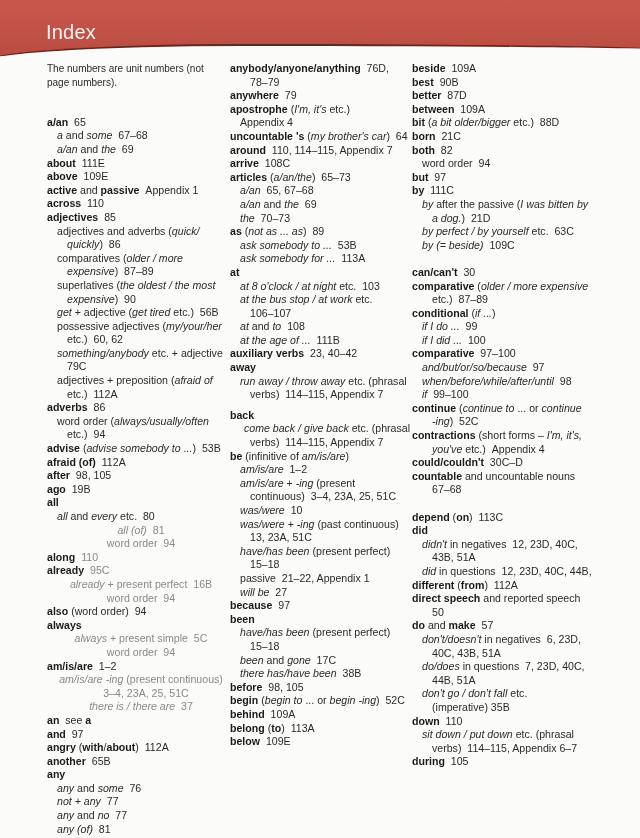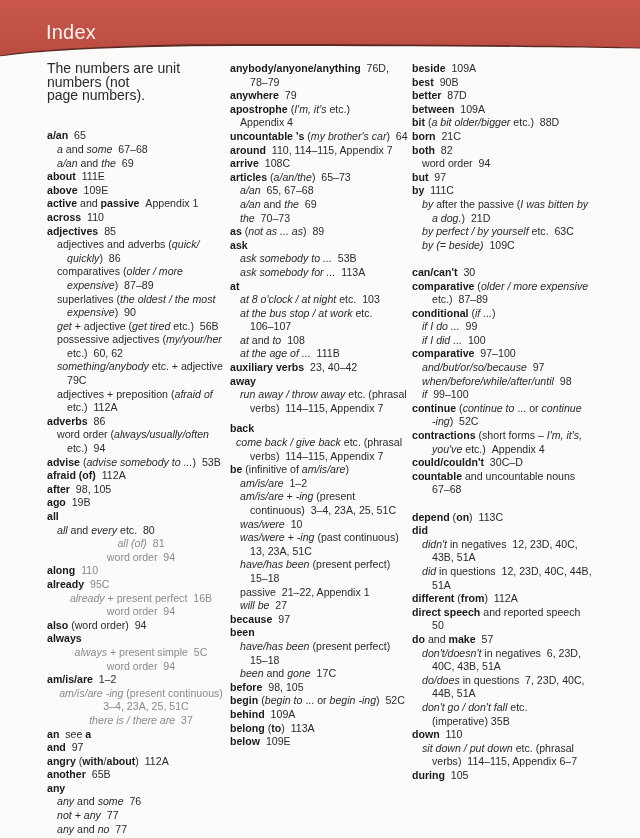--- a/index.html
+++ b/index.html
@@ -29,27 +29,27 @@
   .columns { position: absolute; top: 62px; left: 0; width: 640px; }
   .col { position: absolute; top: 0; }
   .col.c1 { left: 47px; width: 178px; }
   .col.c2 { left: 230px; width: 180px; }
   .col.c3 { left: 412px; width: 190px; }
   .line {
     font-size: 10.6px; line-height: 13.6px; white-space: nowrap;
   }
   .line.l1 { padding-left: 10px; }
   .line.l2 { padding-left: 20px; }
-  .line.l1i { padding-left: 6px; }
+  .line.l1i { padding-left: 6px; text-align: right; }
   .gap { height: 13.6px; }
   .gap-s { height: 7px; }
   .b { font-weight: bold; color: #1a1a1a; }
   .i { font-style: italic; }
   .faint { color: #8a8a8a; text-align: center; }
-  .intro { font-size: 14px; line-height: 13.6px; margin-bottom: 13px; }
+  .intro { font-size: 10px; line-height: 13.6px; margin-bottom: 13px; }
 </style>
 </head>
 <body>
 
 <div class="header">
   <div class="title">Index</div>
   <div class="curve"></div>
 </div>
 
 <div class="columns">
@@ -123,21 +123,20 @@
         <div class="line "><span class="b">apostrophe</span><span> (</span><span class="i">I'm, it's</span><span> etc.)</span></div>
         <div class="line l1"><span>Appendix 4</span></div>
         <div class="line "><span class="b">uncountable 's</span><span> (</span><span class="i">my brother's car</span><span>)&nbsp;&nbsp;64</span></div>
         <div class="line "><span class="b">around</span><span>&nbsp;&nbsp;110, 114–115, Appendix 7</span></div>
         <div class="line "><span class="b">arrive</span><span>&nbsp;&nbsp;108C</span></div>
         <div class="line "><span class="b">articles</span><span> (</span><span class="i">a/an/the</span><span>)&nbsp;&nbsp;65–73</span></div>
         <div class="line l1"><span class="i">a/an</span><span>&nbsp;&nbsp;65, 67–68</span></div>
         <div class="line l1"><span class="i">a/an</span><span> and </span><span class="i">the</span><span>&nbsp;&nbsp;69</span></div>
         <div class="line l1"><span class="i">the</span><span>&nbsp;&nbsp;70–73</span></div>
         <div class="line "><span class="b">as</span><span> (</span><span class="i">not as ... as</span><span>)&nbsp;&nbsp;89</span></div>
-        <div class="line "><span class="b">ask</span></div>
         <div class="line l1"><span class="i">ask somebody to ...</span><span>&nbsp;&nbsp;53B</span></div>
         <div class="line l1"><span class="i">ask somebody for ...</span><span>&nbsp;&nbsp;113A</span></div>
         <div class="line "><span class="b">at</span></div>
         <div class="line l1"><span class="i">at 8 o'clock / at night</span><span> etc.&nbsp;&nbsp;103</span></div>
         <div class="line l1"><span class="i">at the bus stop / at work</span><span> etc.</span></div>
         <div class="line l2"><span>106–107</span></div>
         <div class="line l1"><span class="i">at</span><span> and </span><span class="i">to</span><span>&nbsp;&nbsp;108</span></div>
         <div class="line l1"><span class="i">at the age of ...</span><span>&nbsp;&nbsp;111B</span></div>
         <div class="line "><span class="b">auxiliary verbs</span><span>&nbsp;&nbsp;23, 40–42</span></div>
         <div class="line "><span class="b">away</span></div>
@@ -156,20 +155,21 @@
         <div class="line l2"><span>13, 23A, 51C</span></div>
         <div class="line l1"><span class="i">have/has been</span><span> (present perfect)</span></div>
         <div class="line l2"><span>15–18</span></div>
         <div class="line l1"><span>passive&nbsp;&nbsp;21–22, Appendix 1</span></div>
         <div class="line l1"><span class="i">will be</span><span>&nbsp;&nbsp;27</span></div>
         <div class="line "><span class="b">because</span><span>&nbsp;&nbsp;97</span></div>
         <div class="line "><span class="b">been</span></div>
         <div class="line l1"><span class="i">have/has been</span><span> (present perfect)</span></div>
         <div class="line l2"><span>15–18</span></div>
         <div class="line l1"><span class="i">been</span><span> and </span><span class="i">gone</span><span>&nbsp;&nbsp;17C</span></div>
+        <div class="line l1"><span class="i">there has/have been</span><span>&nbsp;&nbsp;38B</span></div>
         <div class="line "><span class="b">before</span><span>&nbsp;&nbsp;98, 105</span></div>
         <div class="line "><span class="b">begin</span><span> (</span><span class="i">begin to</span><span> ... or </span><span class="i">begin -ing</span><span>)&nbsp;&nbsp;52C</span></div>
         <div class="line "><span class="b">behind</span><span>&nbsp;&nbsp;109A</span></div>
         <div class="line "><span class="b">belong</span><span> (</span><span class="b">to</span><span>)&nbsp;&nbsp;113A</span></div>
         <div class="line "><span class="b">below</span><span>&nbsp;&nbsp;109E</span></div>
       </div>
   </div>
   <div class="col c3">
     <div class="entries">
         <div class="line "><span class="b">beside</span><span>&nbsp;&nbsp;109A</span></div>
@@ -203,21 +203,20 @@
         <div class="line l2"><span class="i">you've</span><span> etc.)&nbsp;&nbsp;Appendix 4</span></div>
         <div class="line "><span class="b">could/couldn't</span><span>&nbsp;&nbsp;30C–D</span></div>
         <div class="line "><span class="b">countable</span><span> and uncountable nouns</span></div>
         <div class="line l2"><span>67–68</span></div>
         <div class="gap"></div>
         <div class="line "><span class="b">depend</span><span> (</span><span class="b">on</span><span>)&nbsp;&nbsp;113C</span></div>
         <div class="line "><span class="b">did</span></div>
         <div class="line l1"><span class="i">didn't</span><span> in negatives&nbsp;&nbsp;12, 23D, 40C,</span></div>
         <div class="line l2"><span>43B, 51A</span></div>
         <div class="line l1"><span class="i">did</span><span> in questions&nbsp;&nbsp;12, 23D, 40C, 44B,</span></div>
-        <div class="line l2"><span>51A</span></div>
         <div class="line "><span class="b">different</span><span> (</span><span class="b">from</span><span>)&nbsp;&nbsp;112A</span></div>
         <div class="line "><span class="b">direct speech</span><span> and reported speech</span></div>
         <div class="line l2"><span>50</span></div>
         <div class="line "><span class="b">do</span><span> and </span><span class="b">make</span><span>&nbsp;&nbsp;57</span></div>
         <div class="line l1"><span class="i">don't/doesn't</span><span> in negatives&nbsp;&nbsp;6, 23D,</span></div>
         <div class="line l2"><span>40C, 43B, 51A</span></div>
         <div class="line l1"><span class="i">do/does</span><span> in questions&nbsp;&nbsp;7, 23D, 40C,</span></div>
         <div class="line l2"><span>44B, 51A</span></div>
         <div class="line l1"><span class="i">don't go / don't fall</span><span> etc.</span></div>
         <div class="line l2"><span>(imperative) 35B</span></div>

